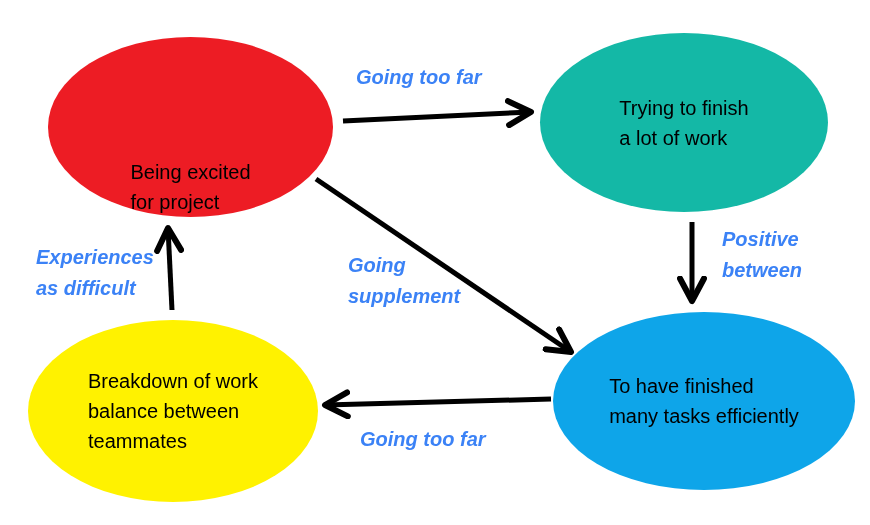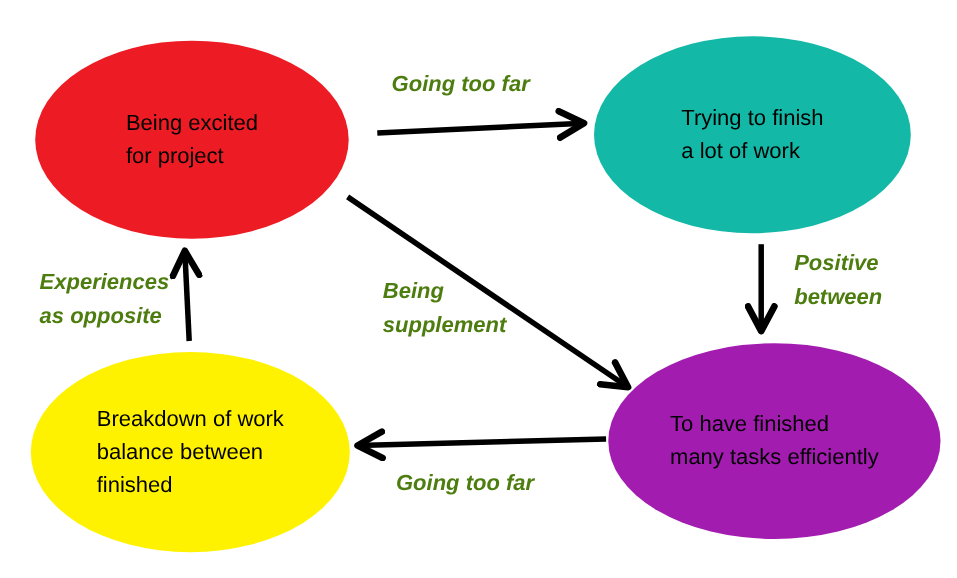--- a/index.html
+++ b/index.html
@@ -30,31 +30,31 @@
     align-items: center;
     justify-content: center;
   }
   .node-label {
     font-size: 20px;
     line-height: 30px;
     color: #000000;
     text-align: left;
     white-space: pre-line;
   }
-  .node-red    { left: 32px;  top: 37px;  width: 285px; height: 180px; }
+  .node-red    { left: 48px;  top: 37px;  width: 285px; height: 180px; align-items: flex-end; }
   .node-green  { left: 540px; top: 33px;  width: 288px; height: 179px; }
   .node-blue   { left: 553px; top: 312px; width: 302px; height: 178px; }
   .node-yellow { left: 28px;  top: 320px; width: 290px; height: 182px; }
   .edge-label {
     position: absolute;
     font-size: 20px;
     font-style: italic;
     font-weight: bold;
     line-height: 31px;
-    color: #4d7c0f;
+    color: #3b82f6;
     white-space: pre-line;
   }
   
   .edge-label { font-weight: 600; }
   .el-top      { left: 356px; top: 62px;  }
   .el-right    { left: 722px; top: 224px; }
   .el-diagonal { left: 348px; top: 250px; }
   .el-bottom   { left: 360px; top: 424px; }
   .el-left     { left: 36px;  top: 242px; }
 </style>
@@ -79,37 +79,37 @@
   <div class="node node-red" style="background-color: rgb(237, 28, 36);">
     <span class="node-label">Being excited
 for project</span>
   </div>
 
   <div class="node node-green" style="background-color: #14b8a6;">
     <span class="node-label">Trying to finish
 a lot of work</span>
   </div>
 
-  <div class="node node-blue" style="background-color: #a21caf;">
+  <div class="node node-blue" style="background-color: #0ea5e9;">
     <span class="node-label">To have finished
 many tasks efficiently</span>
   </div>
 
   <div class="node node-yellow" style="background-color: rgb(255, 242, 0);">
     <span class="node-label">Breakdown of work
 balance between
-finished</span>
+teammates</span>
   </div>
 
   <div class="edge-label el-top">Going too far</div>
 
   <div class="edge-label el-right">Positive
 between</div>
 
-  <div class="edge-label el-diagonal">Being
+  <div class="edge-label el-diagonal">Going
 supplement</div>
 
   <div class="edge-label el-bottom">Going too far</div>
 
   <div class="edge-label el-left">Experiences
-as opposite</div>
+as difficult</div>
 
 </div>
 
 </body></html>

